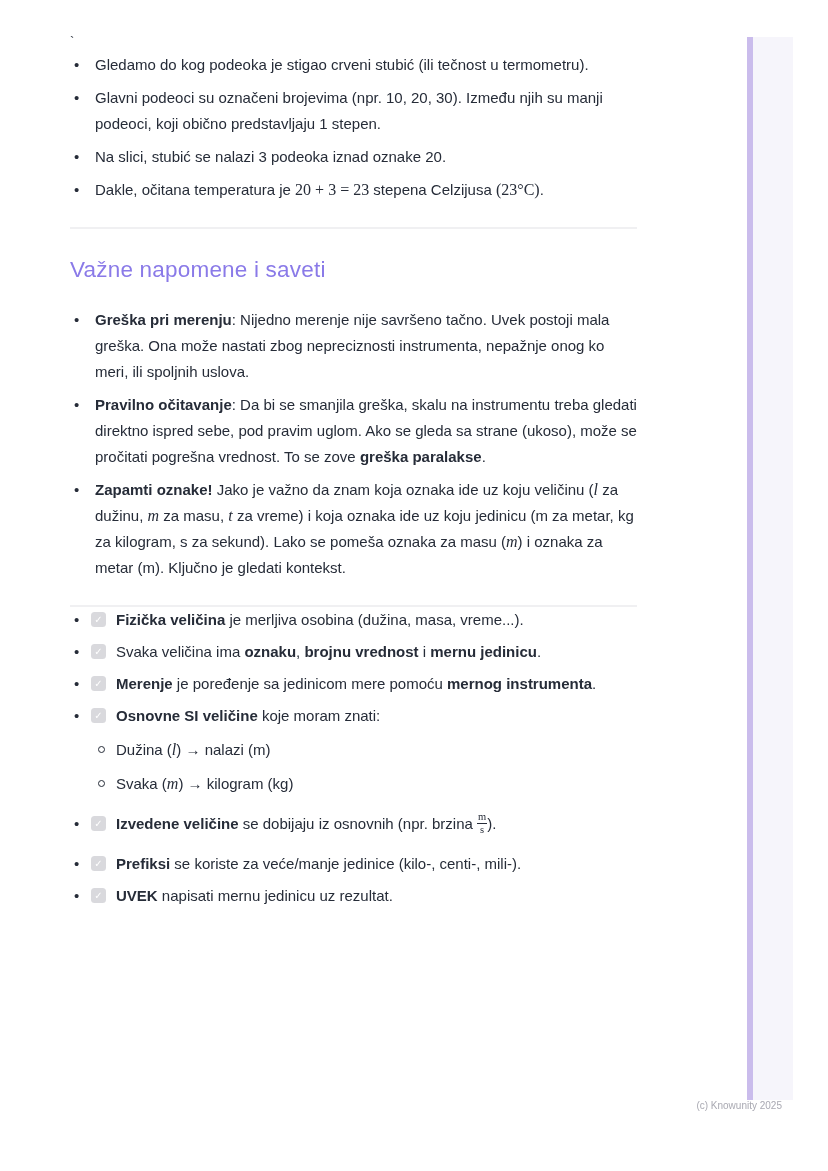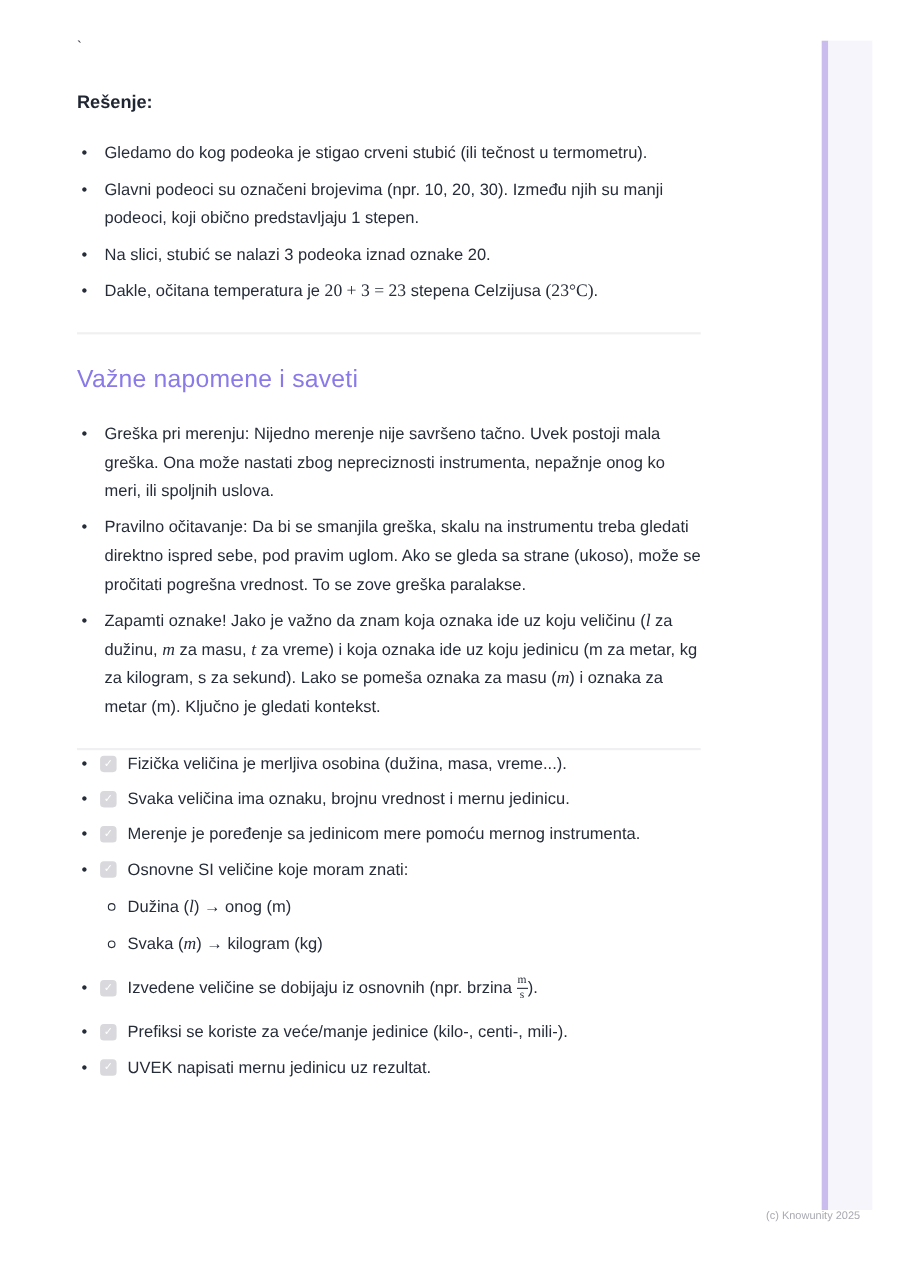--- a/index.html
+++ b/index.html
@@ -21,40 +21,39 @@
   .rule{height:2px;background:#f0f0f2;border:none;margin:24px 0 0}
   .section-h{font-size:22.5px;color:#8a7ae8;margin:28px 0 24px;font-weight:normal;letter-spacing:.2px}
   .check-row{display:flex;align-items:flex-start;margin-bottom:6px;font-size:15px;line-height:26px}
   .check-row .dot{flex:none;width:17px;padding-left:4px}
   .checkbox{flex:none;width:15px;height:15px;margin:5px 10px 0 0;background:#d9d9dd;border-radius:3.5px;
             color:#ffffff;font-size:10px;line-height:15px;text-align:center;font-weight:bold}
   .sub{margin:8px 0 12px 27px}
   .sub .li{margin-bottom:8px}
   .circ{flex:none;width:5px;height:5px;border:1.5px solid #262c38;border-radius:50%;margin:9px 11px 0 1px}
   .gap-lg{margin-top:14px}
-  b{font-weight:normal}
+  b{font-weight:bold}
   .em{}
   .math{font-family:"Liberation Serif","DejaVu Serif",serif;font-size:16px}
   .mvar{font-family:"Liberation Serif","DejaVu Serif",serif;font-style:italic;font-size:16px}
   .frac{display:inline-block;vertical-align:-4px;text-align:center;
         font-family:"Liberation Serif","DejaVu Serif",serif;font-size:10.5px;line-height:1.1}
   .frac span{display:block}
   .frac .num{border-bottom:1px solid #262c38;padding:0 1px}
   .stripe{position:absolute;left:747px;top:37px;width:6px;height:1063px;background:#cabcec}
   .panel{position:absolute;left:753px;top:37px;width:40px;height:1063px;background:#f6f5fb}
   .footer{position:absolute;right:46px;top:1100px;font-size:10px;color:#a9a9b2}
 </style>
 </head>
 <body>
 
 <div class="content">
 
   <div class="stray">`</div>
 
-  <div class="sol-title">Rešenje:</div>
 
   <ul>
     <li class="li">
       <span class="dot">•</span>
       <div class="btxt">Gledamo do kog podeoka je stigao crveni stubić (ili tečnost u termometru).</div>
     </li>
     <li class="li">
       <span class="dot">•</span>
       <div class="btxt">Glavni podeoci su označeni brojevima (npr. 10, 20, 30). Između njih su manji podeoci, koji obično predstavljaju 1 stepen.</div>
     </li>
@@ -109,21 +108,21 @@
     <li class="check-row">
       <span class="dot">•</span>
       <span class="checkbox">✓</span>
       <div class="btxt"><b>Osnovne SI veličine</b><span> koje moram znati:</span></div>
     </li>
   </ul>
 
   <ul class="sub">
     <li class="li">
       <span class="circ"></span>
-      <div class="btxt"><span>Dužina (</span><span class="mvar">l</span><span>) → onog (m)</span></div>
+      <div class="btxt"><span>Dužina (</span><span class="mvar">l</span><span>) → nalazi (m)</span></div>
     </li>
     <li class="li">
       <span class="circ"></span>
       <div class="btxt"><span>Svaka (</span><span class="mvar">m</span><span>) → kilogram (kg)</span></div>
     </li>
   </ul>
 
   <ul>
     <li class="check-row gap-lg">
       <span class="dot">•</span>

